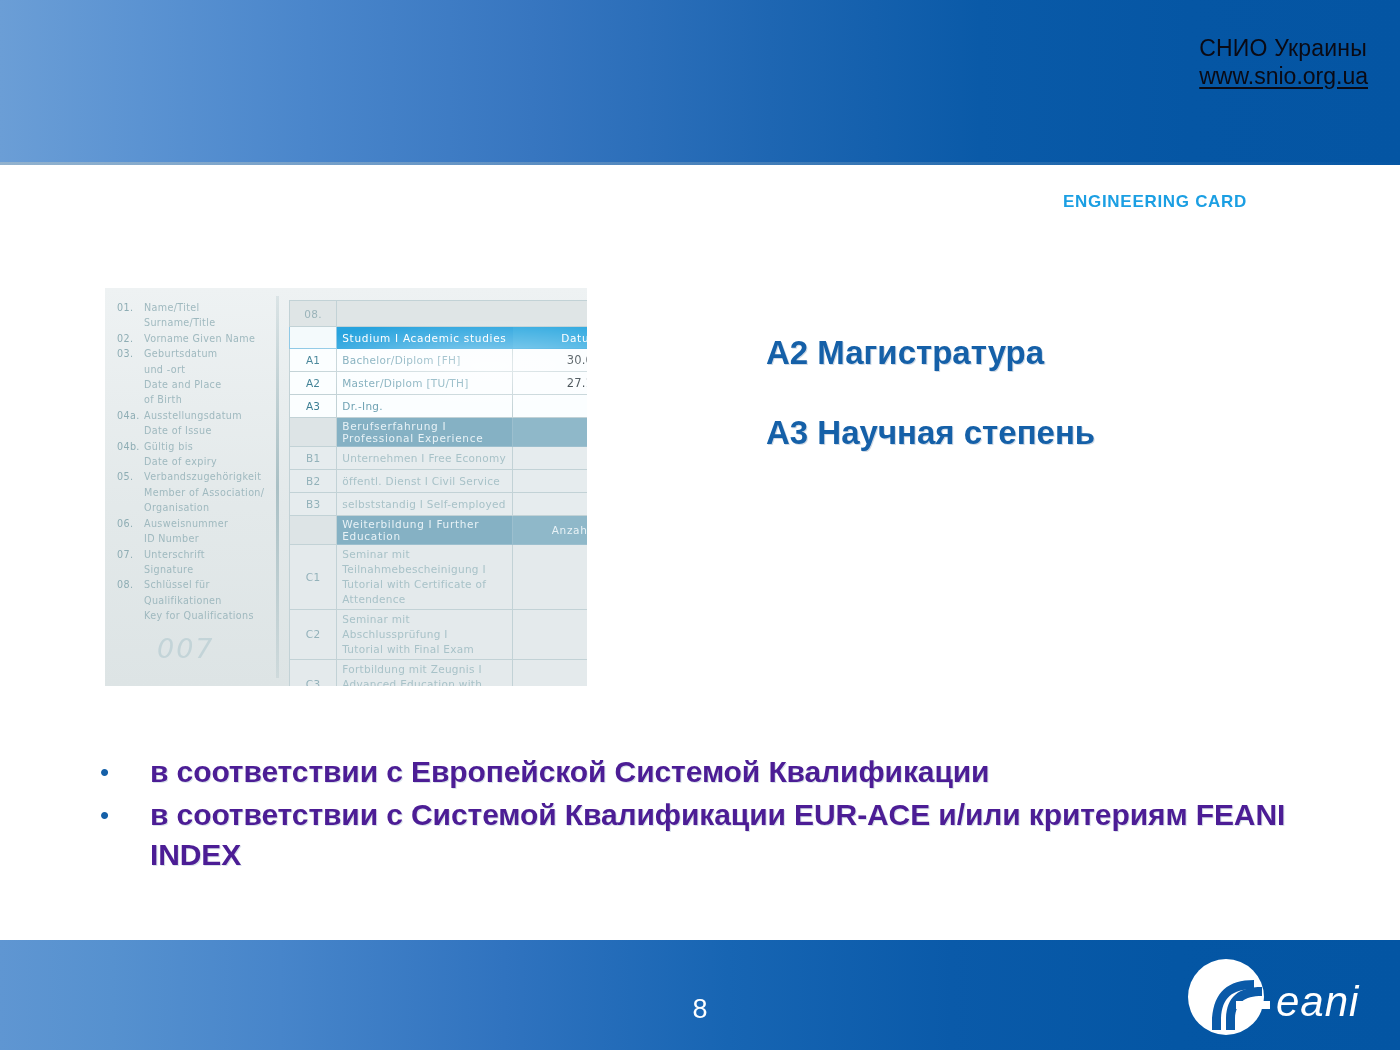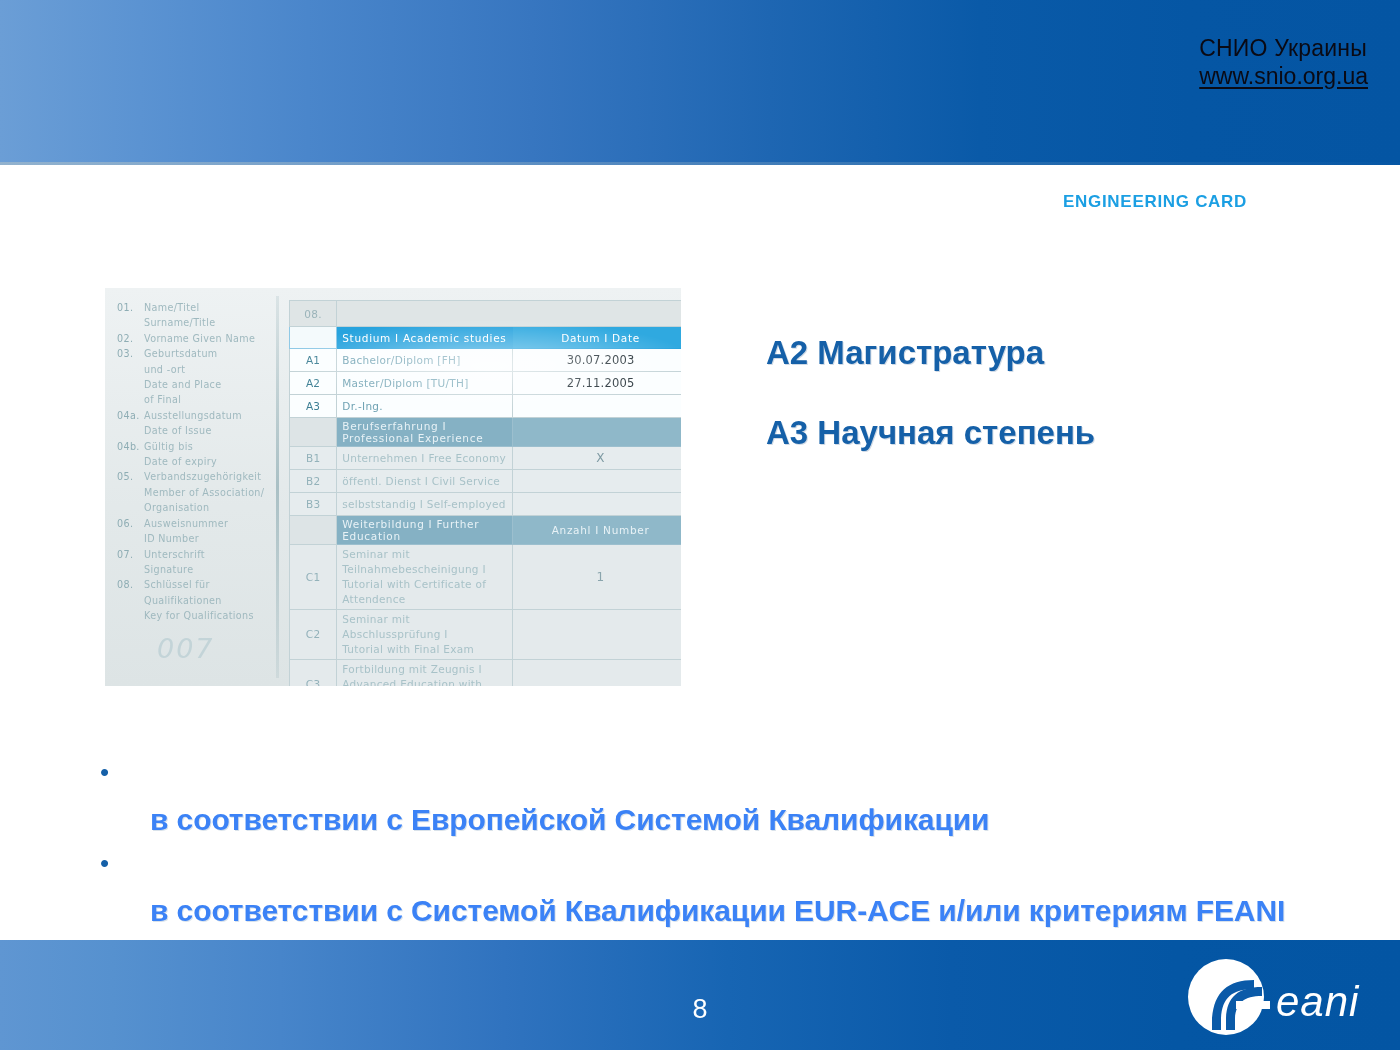--- a/index.html
+++ b/index.html
@@ -76,21 +76,21 @@
     color: #1b9fe3;
     letter-spacing: .7px;
     white-space: nowrap;
   }
 
   
   .card-figure {
     position: absolute;
     left: 105px;
     top: 288px;
-    width: 576px;
+    width: 482px;
     height: 398px;
     background: #000000;
     box-sizing: border-box;
     overflow: hidden;
   }
   .card-inner {
     position: absolute;
     left: 0; top: 0; right: 0; bottom: 0;
     background:
       linear-gradient(to bottom, #eef2f3 0%, #e3e9ea 55%, #dde4e5 100%);
@@ -240,25 +240,24 @@
     font-size: 26px;
     line-height: 40px;
     color: #1560a8;
     text-align: left;
     padding-left: 3px;
   }
   .bullet-text {
     flex: 1 1 auto;
     font-size: 30px;
     font-weight: bold;
-    color: #3b82f6;
+    color: #4c1d95;
     line-height: 40px;
     letter-spacing: -.1px;
     text-shadow: 1px 1px 0 rgba(120,150,180,.28);
-    margin-top: 48px;
   }
 
   
   .footer-band {
     position: absolute;
     left: 0;
     top: 940px;
     width: 1400px;
     height: 110px;
     background: linear-gradient(to right,
@@ -325,21 +324,21 @@
       <div class="row">
         <span class="num"></span>
         <span class="txt">und -ort</span>
       </div>
       <div class="row">
         <span class="num"></span>
         <span class="txt">Date and Place</span>
       </div>
       <div class="row">
         <span class="num"></span>
-        <span class="txt">of Final</span>
+        <span class="txt">of Birth</span>
       </div>
       <div class="row">
         <span class="num">04a.</span>
         <span class="txt">Ausstellungsdatum</span>
       </div>
       <div class="row">
         <span class="num"></span>
         <span class="txt">Date of Issue</span>
       </div>
       <div class="row">

